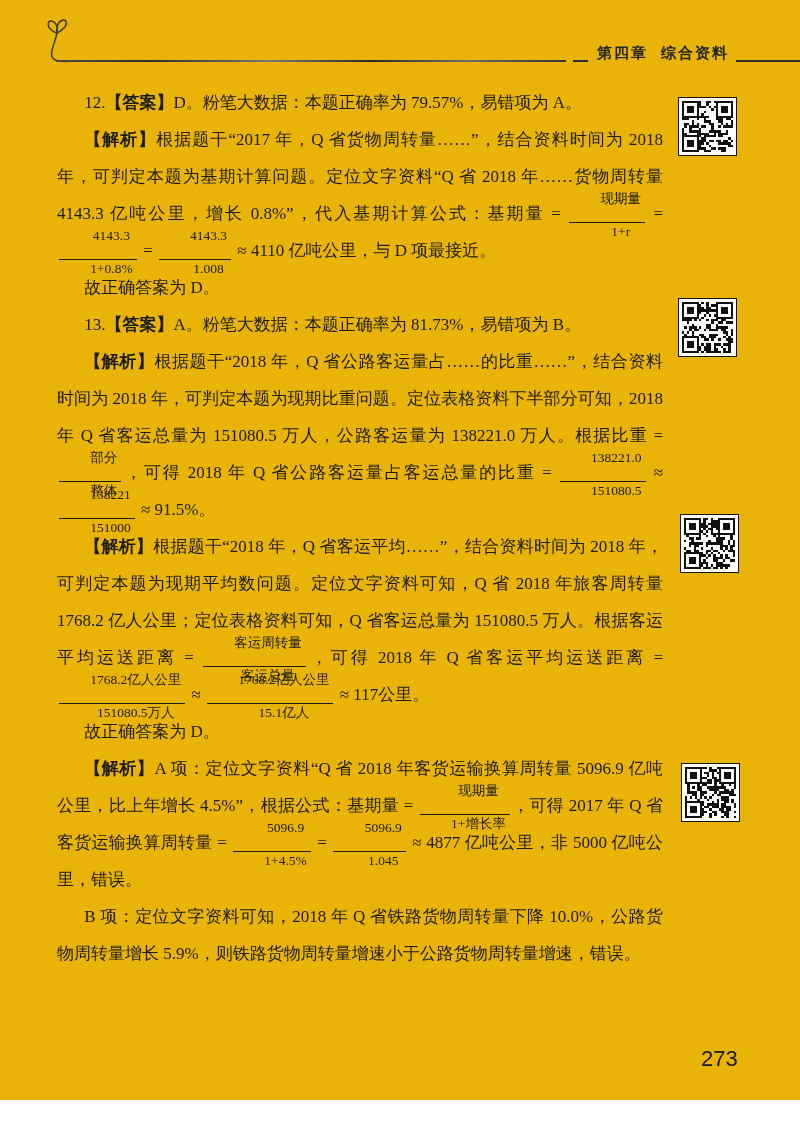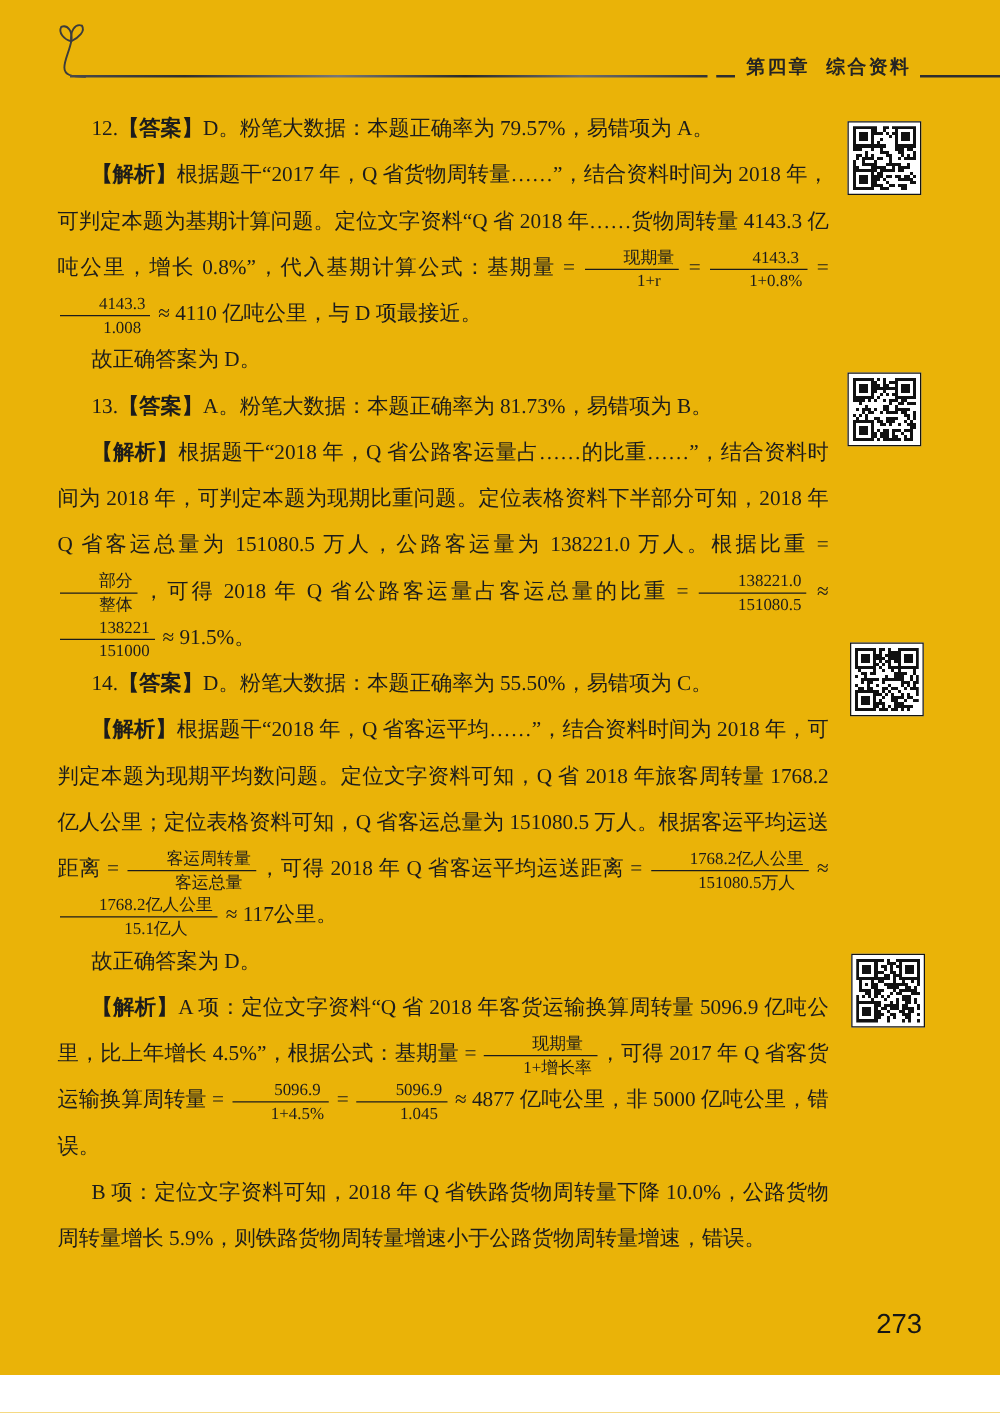--- a/index.html
+++ b/index.html
@@ -15,25 +15,25 @@
   #rule-main { left:56px; top:60px; width:510px;
     background:linear-gradient(90deg,#4a4a4a,#2e2e2e 18%,#777 42%,#292929 62%,#6d6d6d 80%,#333); }
   #rule-dash { left:573px; top:60px; width:15px; background:#2e2e2e; }
   #rule-right { left:736px; top:60px; width:64px; background:#2e2e2e; }
   .hdr-title { position:absolute; top:44px; left:597px; font-size:15px; font-weight:bold;
     letter-spacing:2px; color:#242424; font-family:"Liberation Sans","DejaVu Sans",sans-serif; white-space:nowrap; }
   .hdr-title .sect { margin-left:13px; }
   
   #content { position:absolute; left:46px; top:84px; width:617px;
     font-size:17px; line-height:37px; text-align:justify; }
-  #content p { text-indent:1.6em; }
+  #content p { text-indent:1.6em;margin-left:11px; }
   #content b { font-weight:700; }
   .frac { display:inline-block; vertical-align:middle; text-align:center;
     font-size:13.5px; line-height:16px; margin:-8px 2px; }
-  .frac .num { display:block; padding:0 4px 1px; border-bottom:1.4px solid #1c1c1c; }
+  .frac .num { display:block; padding:0 4px 15px; border-bottom:1.4px solid #1c1c1c; }
   .frac .den { display:block; padding:1px 4px 0; }
   
   .qr { position:absolute; width:59px; height:59px; background:#fff;
     border:1.5px solid #141414; padding:3px; }
   .qr svg { display:block; width:100%; height:100%; }
   
   .pagenum { position:absolute; left:701px; top:1046px; font-size:22px;
     color:#161616; font-family:"Liberation Sans","DejaVu Sans",sans-serif; }
 </style>
 </head>
@@ -59,21 +59,20 @@
       <section>
         <p>12.<b>【答案】</b>D。粉笔大数据：本题正确率为 79.57%，易错项为 A。</p>
         <p><b>【解析】</b>根据题干“2017 年，Q 省货物周转量……”，结合资料时间为 2018 年，可判定本题为基期计算问题。定位文字资料“Q 省 2018 年……货物周转量 4143.3 亿吨公里，增长 0.8%”，代入基期计算公式：基期量 = <span class="frac"><span class="num">现期量</span><span class="den">1+r</span></span> = <span class="frac"><span class="num">4143.3</span><span class="den">1+0.8%</span></span> = <span class="frac"><span class="num">4143.3</span><span class="den">1.008</span></span> ≈ 4110 亿吨公里，与 D 项最接近。</p>
         <p>故正确答案为 D。</p>
       </section>
       <section>
         <p>13.<b>【答案】</b>A。粉笔大数据：本题正确率为 81.73%，易错项为 B。</p>
         <p><b>【解析】</b>根据题干“2018 年，Q 省公路客运量占……的比重……”，结合资料时间为 2018 年，可判定本题为现期比重问题。定位表格资料下半部分可知，2018 年 Q 省客运总量为 151080.5 万人，公路客运量为 138221.0 万人。根据比重 = <span class="frac"><span class="num">部分</span><span class="den">整体</span></span>，可得 2018 年 Q 省公路客运量占客运总量的比重 = <span class="frac"><span class="num">138221.0</span><span class="den">151080.5</span></span> ≈ <span class="frac"><span class="num">138221</span><span class="den">151000</span></span> ≈ 91.5%。</p>
       </section>
       <section>
-        <p>14.<b>【答案】</b>D。粉笔大数据：本题正确率为 55.50%，易错项为 C。</p>
         <p><b>【解析】</b>根据题干“2018 年，Q 省客运平均……”，结合资料时间为 2018 年，可判定本题为现期平均数问题。定位文字资料可知，Q 省 2018 年旅客周转量 1768.2 亿人公里；定位表格资料可知，Q 省客运总量为 151080.5 万人。根据客运平均运送距离 = <span class="frac"><span class="num">客运周转量</span><span class="den">客运总量</span></span>，可得 2018 年 Q 省客运平均运送距离 = <span class="frac"><span class="num">1768.2亿人公里</span><span class="den">151080.5万人</span></span> ≈ <span class="frac"><span class="num">1768.2亿人公里</span><span class="den">15.1亿人</span></span> ≈ 117公里。</p>
         <p>故正确答案为 D。</p>
       </section>
       <section>
         <p><b>【解析】</b>A 项：定位文字资料“Q 省 2018 年客货运输换算周转量 5096.9 亿吨公里，比上年增长 4.5%”，根据公式：基期量 = <span class="frac"><span class="num">现期量</span><span class="den">1+增长率</span></span>，可得 2017 年 Q 省客货运输换算周转量 = <span class="frac"><span class="num">5096.9</span><span class="den">1+4.5%</span></span> = <span class="frac"><span class="num">5096.9</span><span class="den">1.045</span></span> ≈ 4877 亿吨公里，非 5000 亿吨公里，错误。</p>
         <p>B 项：定位文字资料可知，2018 年 Q 省铁路货物周转量下降 10.0%，公路货物周转量增长 5.9%，则铁路货物周转量增速小于公路货物周转量增速，错误。</p>
       </section>
     </main>
 
   <div id="qrcol">

